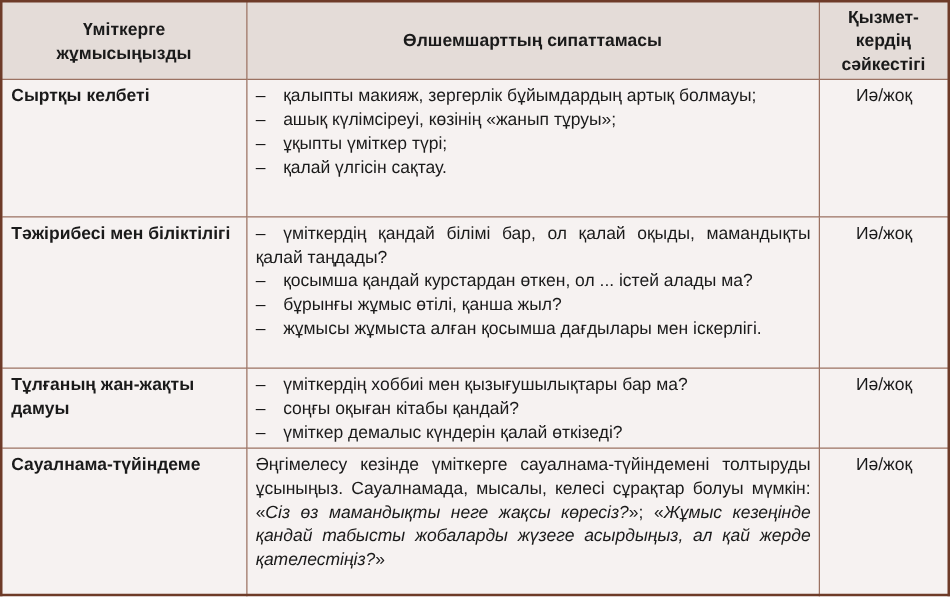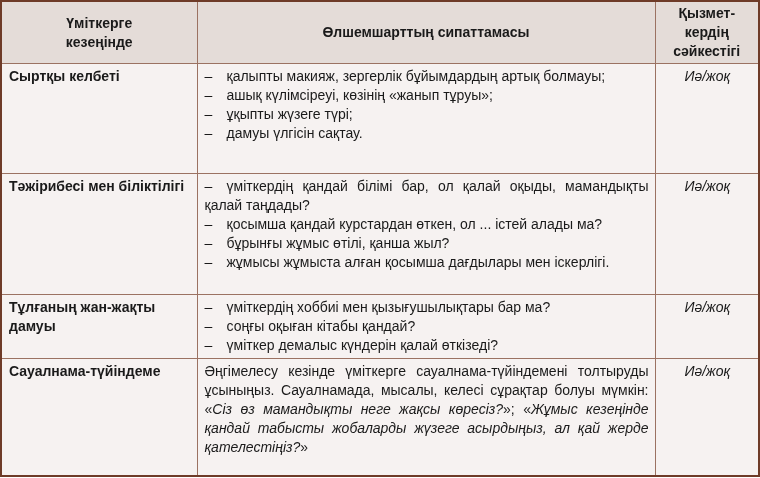--- a/index.html
+++ b/index.html
@@ -23,21 +23,21 @@
   table.crit th {
     background: #e4dcd8;
     font-weight: bold;
     text-align: center;
     vertical-align: middle;
     height: 56px;
     padding: 2px 4px;
   }
   table.crit td { background: #f6f2f1; }
   td.crit-name { font-weight: bold; }
-  td.fit { text-align: center; font-style: italic; }
+  td.fit { text-align: center; }
   td.desc { text-align: justify; margin-top: 24px; }
   .dash-line { display: block; padding-left: 0; }
   .dash-line .dash { display: inline-block; width: 22px; }
   .ital { font-style: italic; }
   col.c1 { width: 196px; }
   col.c2 { width: 458px; }
   col.c3 { width: 104px; }
 </style>
 </head>
 <body>
@@ -45,41 +45,41 @@
 <table class="crit">
   <colgroup>
       <col class="c1">
       <col class="c2">
       <col class="c3">
     </colgroup>
   <thead>
     <tr>
       <th>
         <span>Үміткерге</span><br>
-        <span>кезеңінде</span>
+        <span>жұмысыңызды</span>
       </th>
       <th>
         <span>Өлшемшарттың сипаттамасы</span>
       </th>
       <th>
         <span>Қызмет-</span><br>
         <span>кердің</span><br>
         <span>сәйкестігі</span>
       </th>
     </tr>
   </thead>
   <tbody>
 
     <tr style="height:110px">
       <td class="crit-name">Сыртқы келбеті</td>
       <td class="desc">
         <span class="dash-line"><span class="dash">–</span><span>қалыпты макияж, зергерлік бұйымдардың артық болмауы;</span></span>
         <span class="dash-line"><span class="dash">–</span><span>ашық күлімсіреуі, көзінің «жанып тұруы»;</span></span>
-        <span class="dash-line"><span class="dash">–</span><span>ұқыпты жүзеге түрі;</span></span>
-        <span class="dash-line"><span class="dash">–</span><span>дамуы үлгісін сақтау.</span></span>
+        <span class="dash-line"><span class="dash">–</span><span>ұқыпты үміткер түрі;</span></span>
+        <span class="dash-line"><span class="dash">–</span><span>қалай үлгісін сақтау.</span></span>
       </td>
       <td class="fit">Иә/жоқ</td>
     </tr>
 
     <tr style="height:121px">
       <td class="crit-name">Тәжірибесі мен біліктілігі</td>
       <td class="desc">
         <span class="dash-line"><span class="dash">–</span><span>үміткердің қандай білімі бар, ол қалай оқыды, мамандықты қалай таңдады?</span></span>
         <span class="dash-line"><span class="dash">–</span><span>қосымша қандай курстардан өткен, ол ... істей алады ма?</span></span>
         <span class="dash-line"><span class="dash">–</span><span>бұрынғы жұмыс өтілі, қанша жыл?</span></span>

